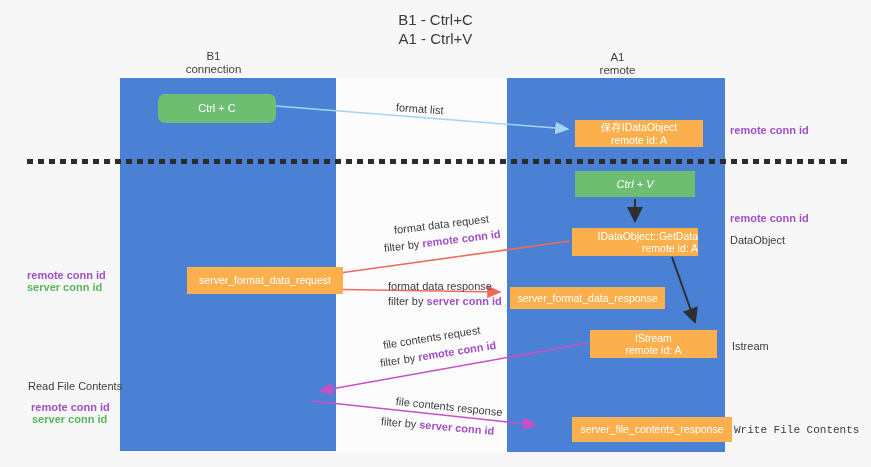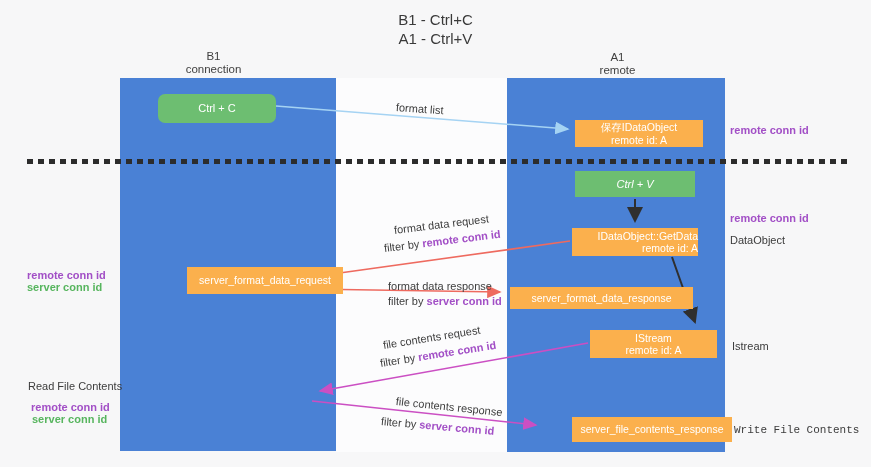--- a/index.html
+++ b/index.html
@@ -22,21 +22,21 @@
     background:repeating-linear-gradient(to right,#2c2c2c 0 6px,transparent 6px 11px);}
   .box{position:absolute; display:flex; flex-direction:column; align-items:center;
        justify-content:center; color:#fff; text-align:center; font-size:10.5px; line-height:12.5px;}
   .box.green{background:#6dbe71;}
   .box.orange{background:#fbb04d;}
   .b-ctrl-c{left:158px; top:94px; width:118px; height:29px; font-size:11px;border-radius:7px;}
   .b-save-do{left:575px; top:120px; width:128px; height:27px;}
   .b-ctrl-v{left:575px; top:171px; width:120px; height:26px; font-size:11px;font-style:italic;}
   .b-getdata{left:572px; top:228px; width:126px; height:28px;align-items:flex-end;}
   .b-fmt-req{left:152px; top:267px; width:156px; height:27px;margin-left:35px;}
-  .b-fmt-res{left:510px; top:287px; width:183px; height:22px;}
+  .b-fmt-res{left:510px; top:287px; width:155px; height:22px;}
   .b-istream{left:590px; top:330px; width:127px; height:28px;}
   .b-file-req{left:150px; top:383px; width:160px; height:28px;}
   .b-file-res{left:545px; top:417px; width:160px; height:25px;margin-left:27px;}
   .lbl{position:absolute; font-size:11px; white-space:nowrap; color:#3c3c3c;}
   .purple{color:#a24fc6; font-weight:bold;}
   .greentxt{color:#57b55e; font-weight:bold;}
   .albl{position:absolute; font-size:11px; white-space:nowrap; color:#3d3d3d; transform-origin:left center;}
   svg.arrows{position:absolute; left:0; top:0; pointer-events:none;}
 </style>
 </head>

